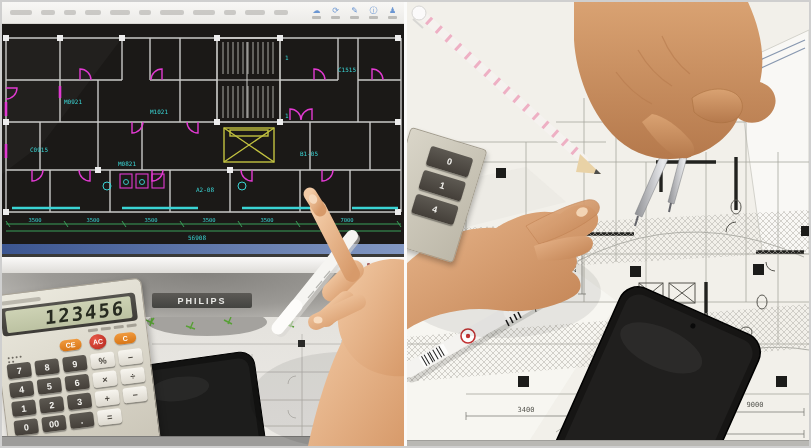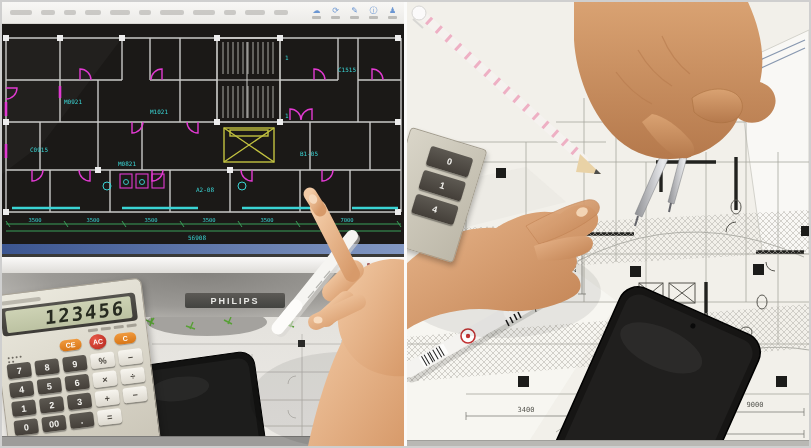--- a/index.html
+++ b/index.html
@@ -15,21 +15,21 @@
   .tb-icons{margin-left:auto;display:flex;gap:10px;align-items:center;}
   .tb-ic{display:flex;flex-direction:column;align-items:center;line-height:1;}
   .tb-ic .g{font-size:8px;color:#6b96d2;}
   .tb-ic .l{width:9px;height:3px;background:#9a9a96;border-radius:1px;margin-top:1px;opacity:.6;}
   .screen{position:absolute;left:0;top:22px;width:403px;height:230px;z-index:2;}
   .screen-edge{position:absolute;left:0;top:252px;width:403px;height:3px;background:#3a3a38;z-index:3;}
   .bezel{position:absolute;left:0;top:255px;width:403px;height:16px;background:linear-gradient(#fbfaf9,#dedcd8);z-index:3;}
   .osd{position:absolute;right:14px;top:6px;display:flex;gap:4px;}
   .osd i{width:3px;height:3px;background:#a86060;border-radius:1px;display:block;}
   .recess{position:absolute;left:0;top:271px;width:403px;height:44px;background:radial-gradient(ellipse 70% 140% at 50% 0%,#84827e 0%,#9b9995 55%,#c9c7c2 100%);z-index:3;}
-  .philips{position:absolute;left:150px;top:20px;width:100px;height:15px;background:linear-gradient(#5c5a56,#434340);border-radius:2px;display:flex;align-items:center;justify-content:center;margin-left:33px;}
+  .philips{position:absolute;left:150px;top:20px;width:100px;height:15px;background:linear-gradient(#5c5a56,#434340);border-radius:2px;display:flex;align-items:center;justify-content:center;}
   .philips span{color:#e9e9e6;font-size:9px;font-weight:bold;letter-spacing:2px;}
   .desk{position:absolute;left:0;top:312px;width:403px;height:132px;background:linear-gradient(#e4e2dd,#eceae6);z-index:2;}
   .desk svg{position:absolute;left:0;top:0;}
   .strip-l{position:absolute;left:0;top:434px;width:403px;height:10px;background:#9d9c9a;border-top:1px solid #7c7b79;z-index:8;}
   .strip-r{position:absolute;left:0;top:438px;width:403px;height:6px;background:#b9b8b4;border-top:1px solid #a09f9b;z-index:8;}
 
   
   .calc{position:absolute;left:-12px;top:294px;width:152px;height:175px;transform:rotate(-7deg);transform-origin:top left;background:linear-gradient(160deg,#eceadf,#c9c4b6);border:1px solid #a9a396;border-radius:7px;box-shadow:2px 3px 6px rgba(0,0,0,.25);z-index:6;padding:5px 7px;box-sizing:border-box;}
   .calc .brand{width:40px;height:4px;background:#8e8a80;opacity:.5;border-radius:2px;margin:1px 0 3px 2px;}
   .calc .lcd-bez{background:linear-gradient(#55534e,#3d3b37);border-radius:4px;padding:3px 5px;}

